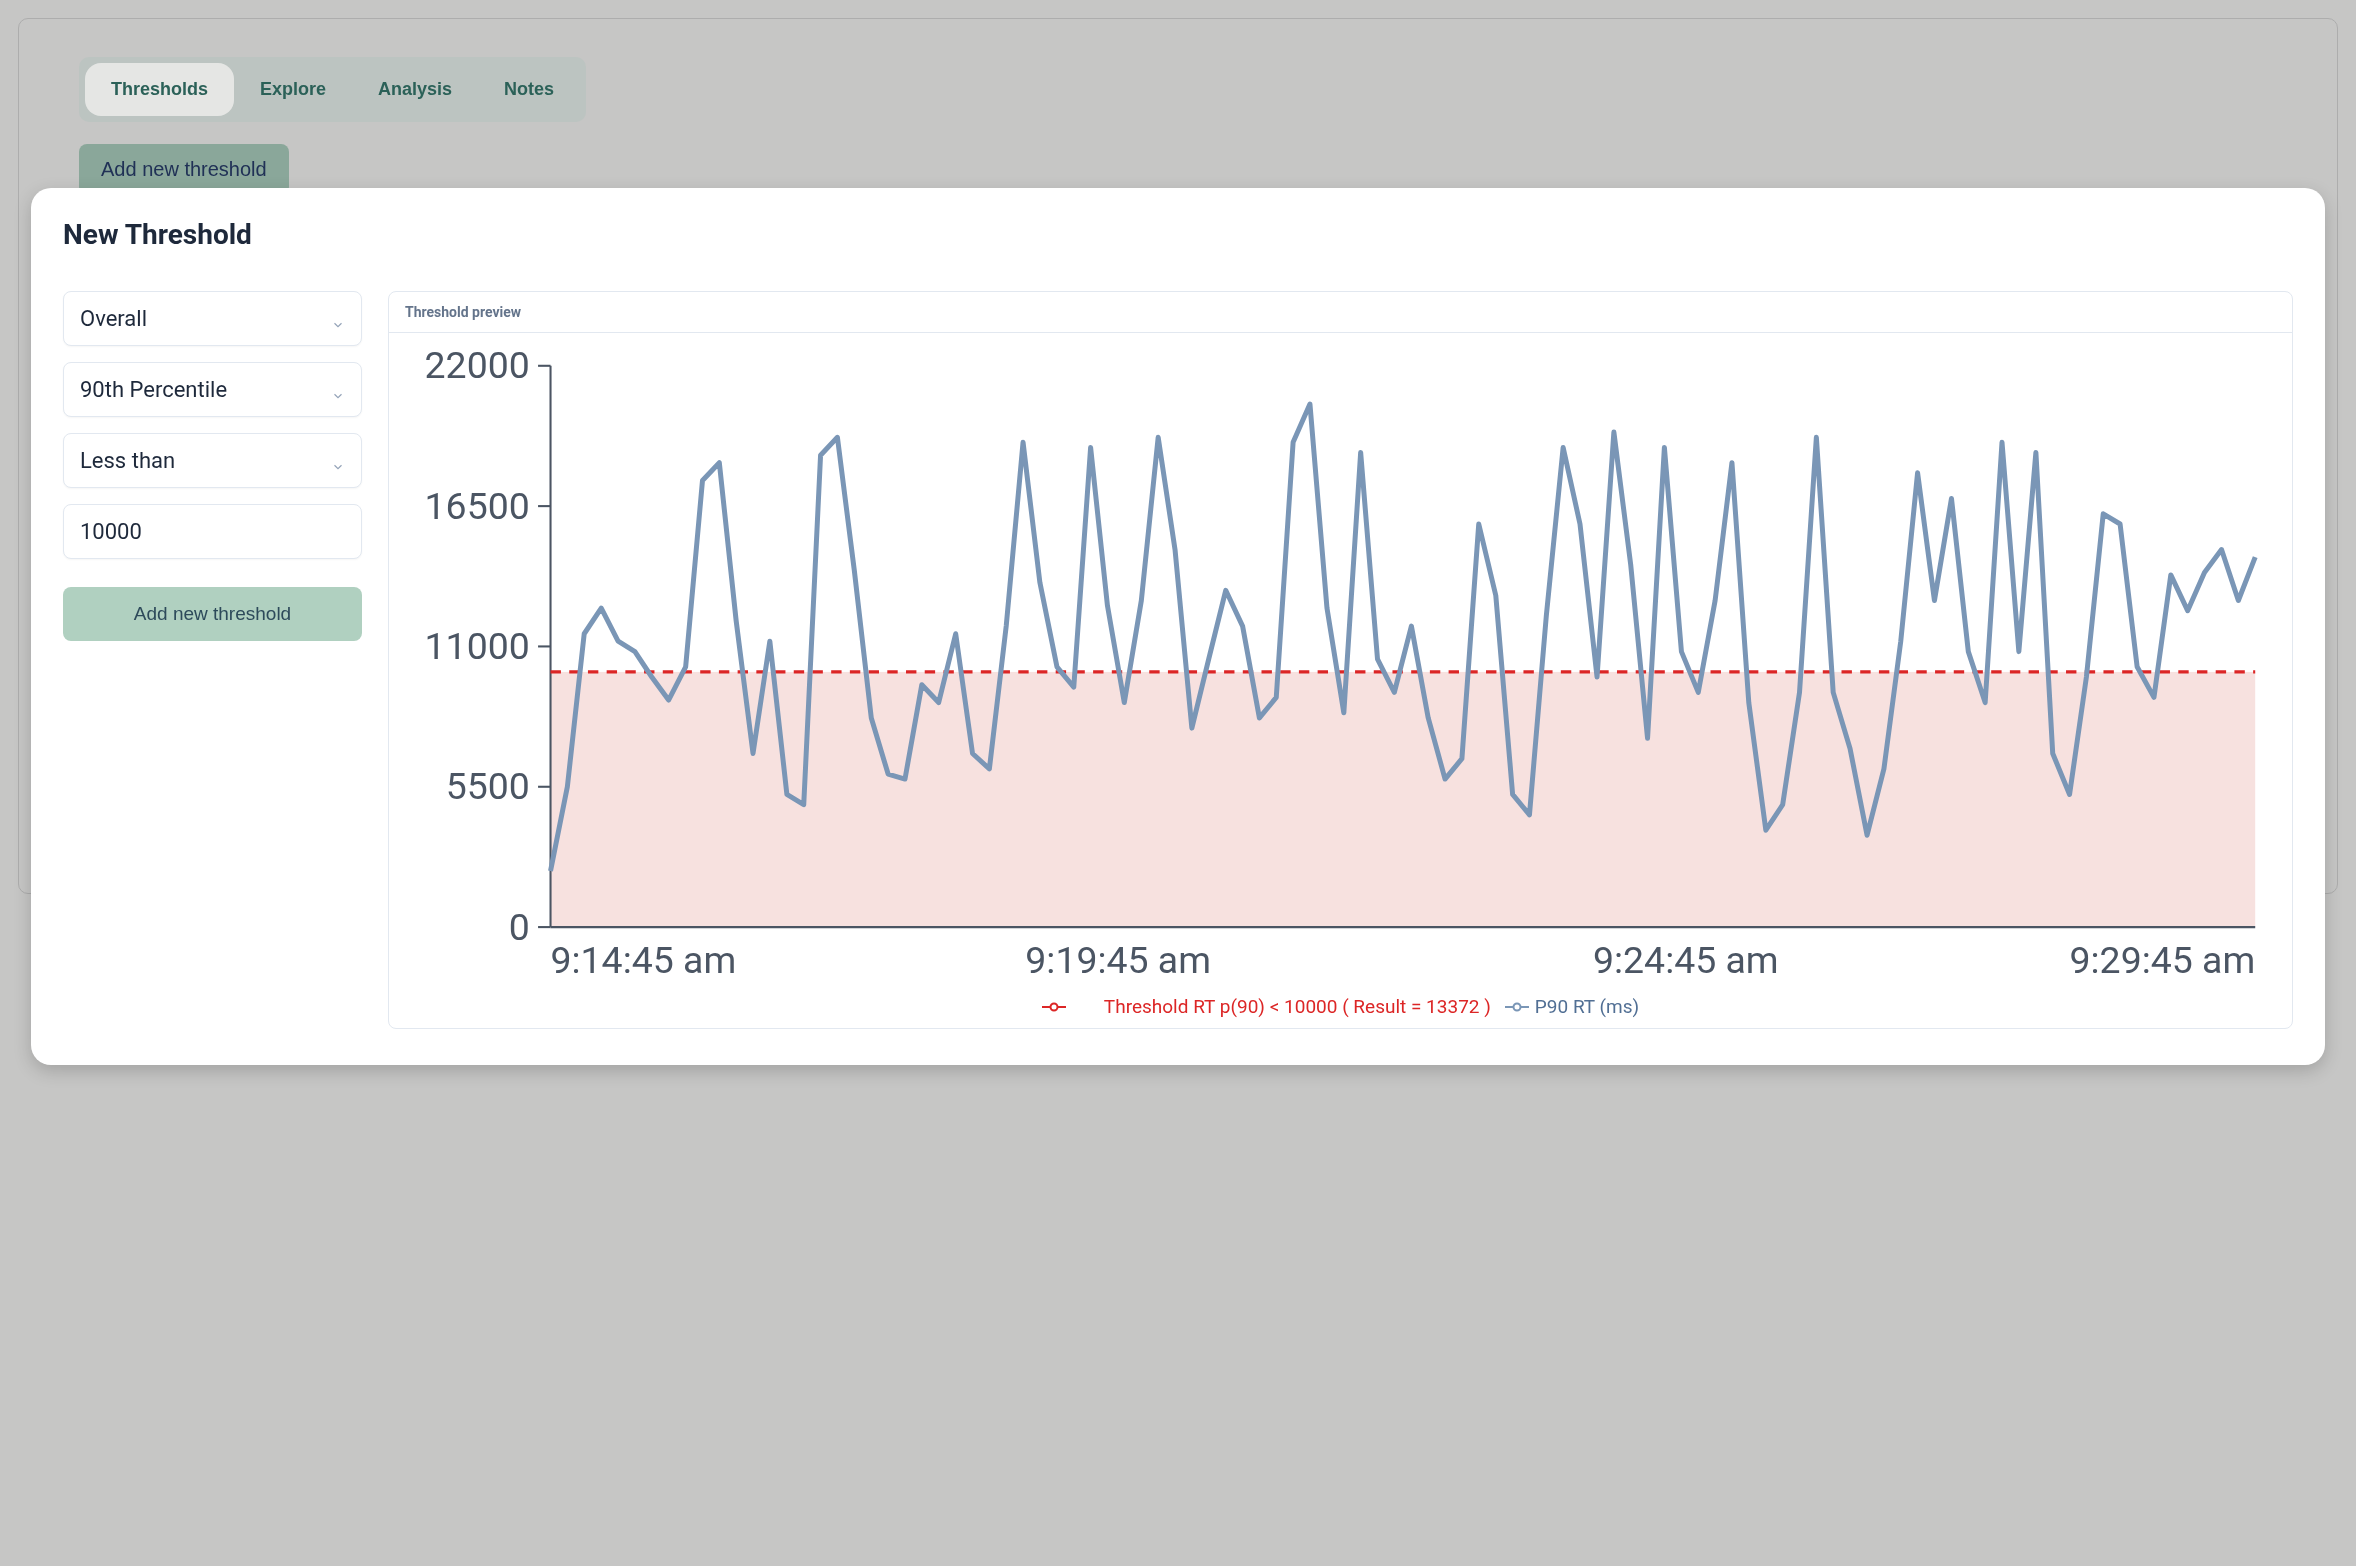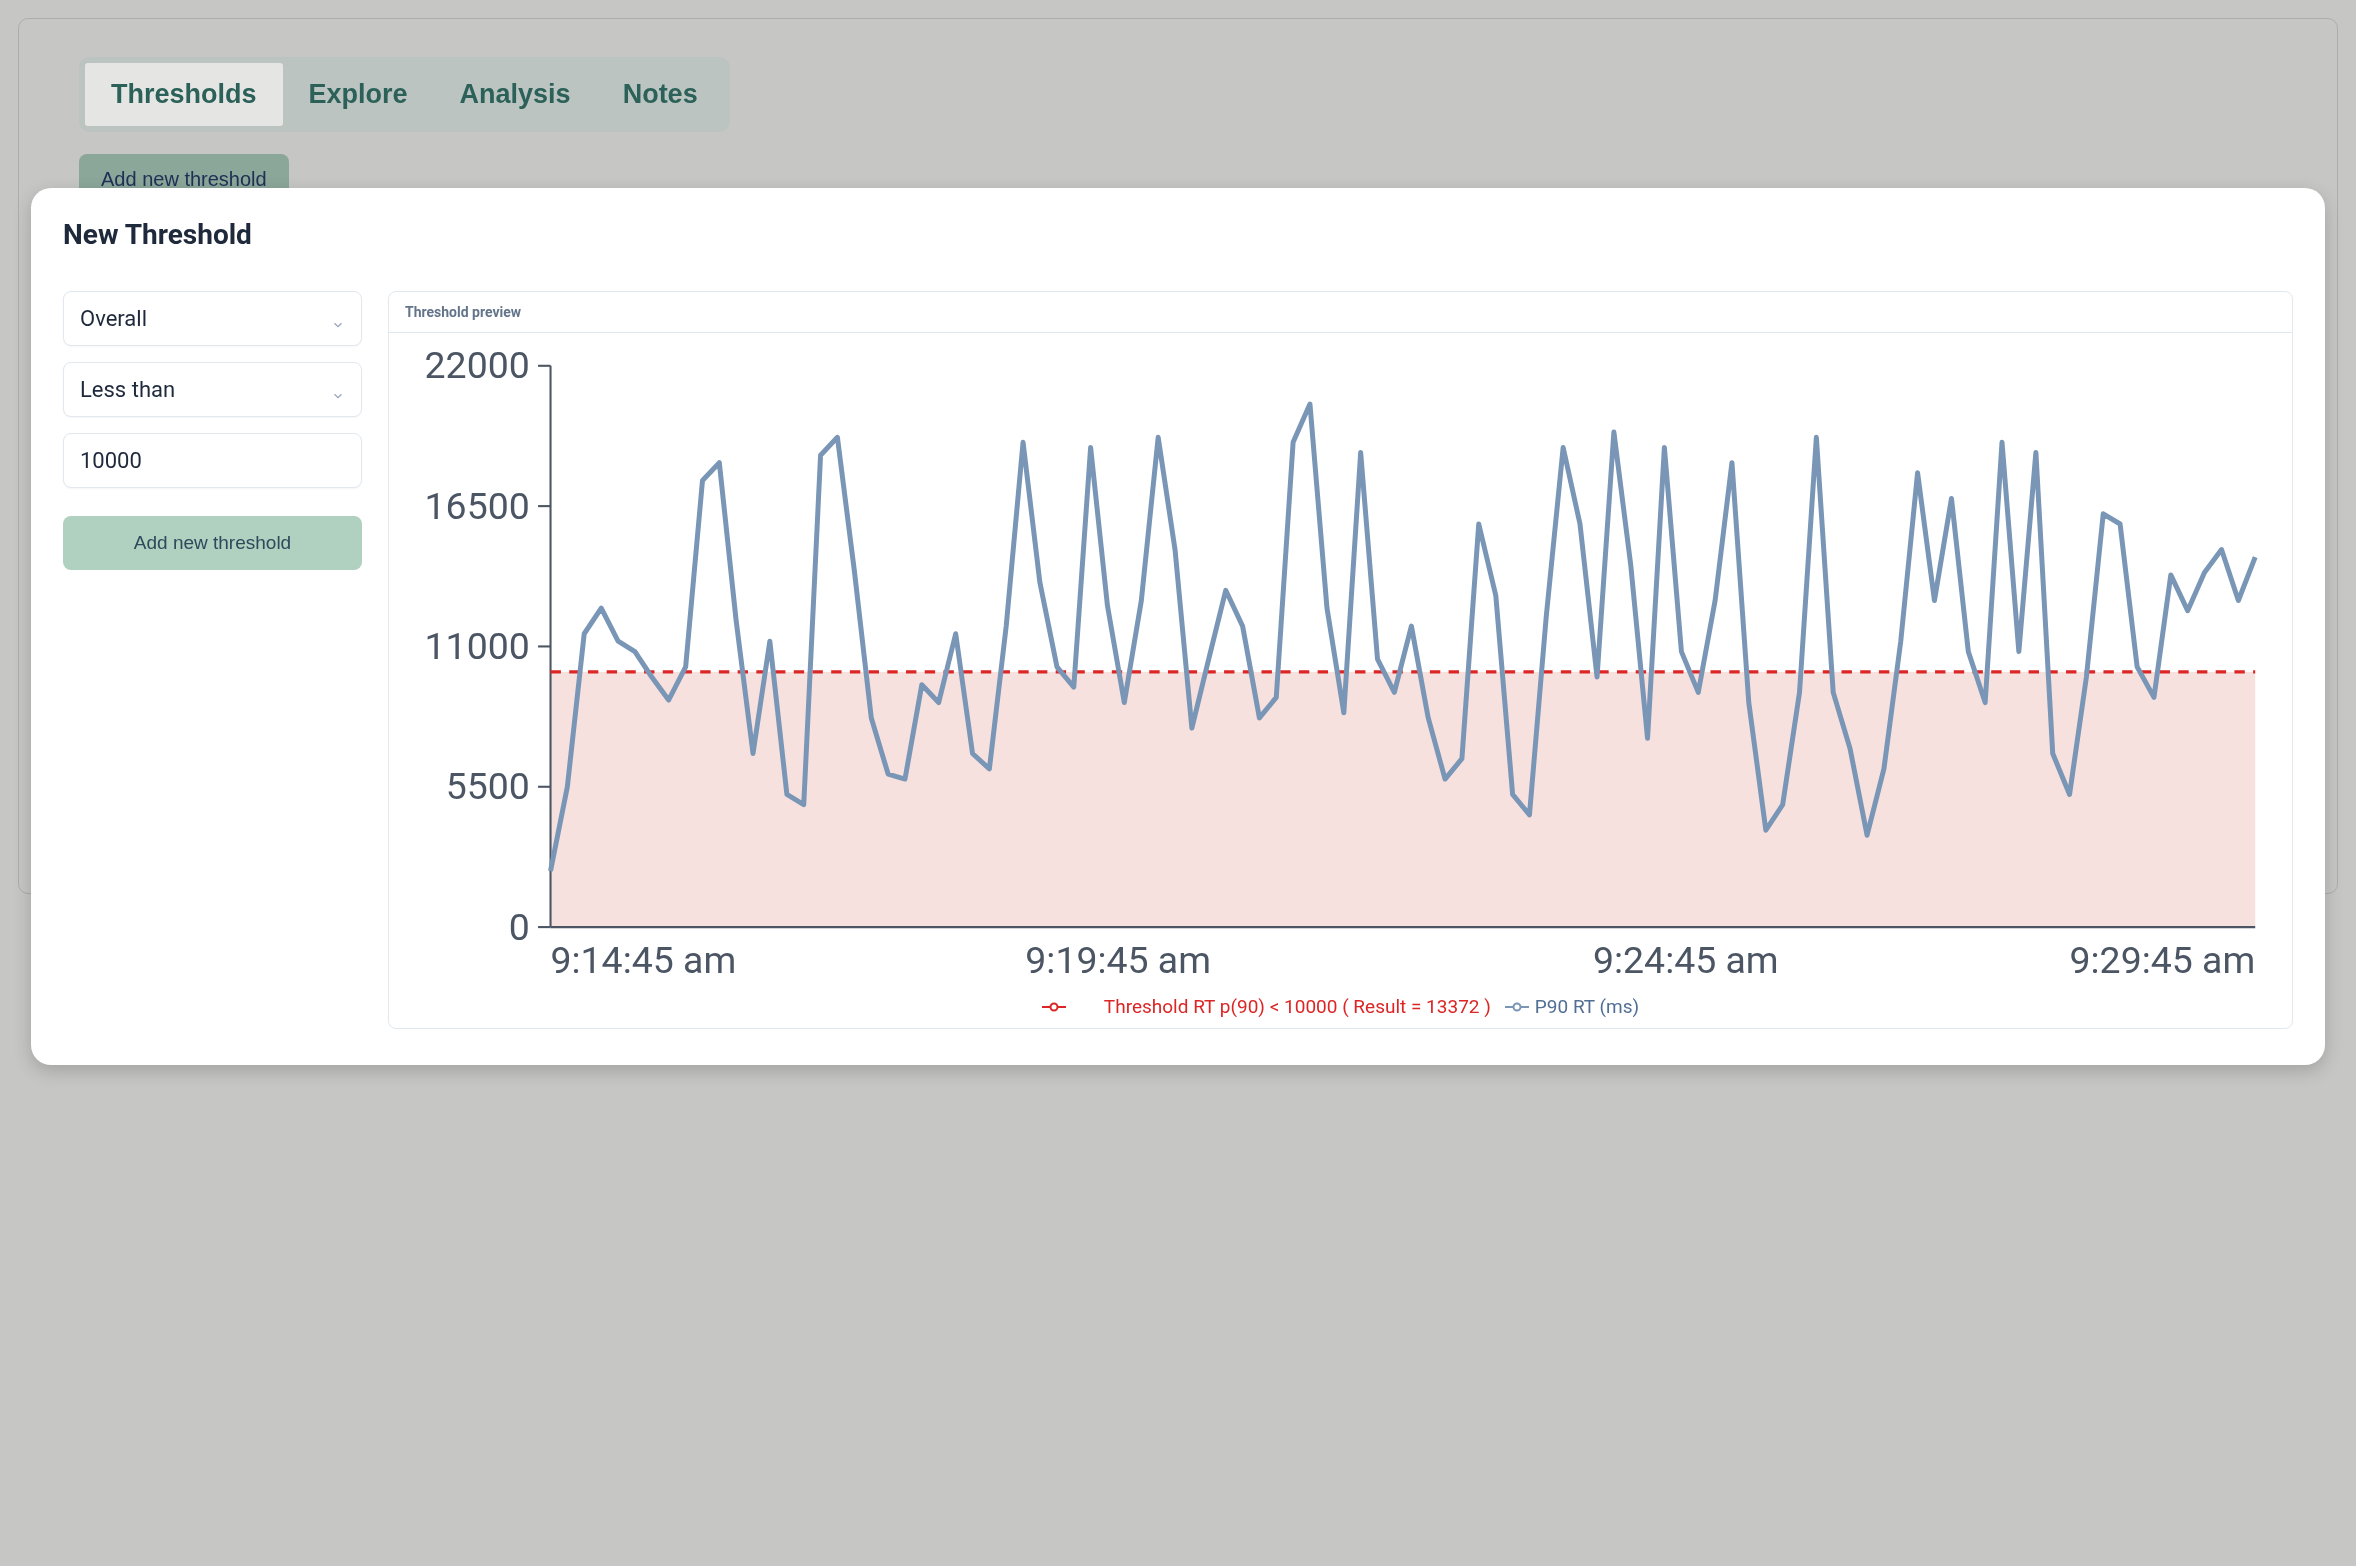--- a/index.html
+++ b/index.html
@@ -20,26 +20,26 @@
   .tabs {
     display: inline-flex;
     gap: 0;
     background: #bcc4c1;
     border-radius: 10px;
     padding: 6px;
     margin: 38px 0 0 60px;
   }
   .tab {
     padding: 16px 26px;
-    font-size: 27px;
+    font-size: 18px;
     font-weight: 600;
     color: #2b6158;
     border: none;
     background: transparent;
-    border-radius: 3px;
+    border-radius: 16px;
     cursor: pointer;
   }
   .tab.active {
     background: #e5e6e4;
     color: #2b6158;
   }
   .add-btn-top {
     display: inline-block;
     margin: 22px 0 0 60px;
     padding: 14px 22px;
@@ -171,20 +171,28 @@
         <div class="select-field">
           <span>Overall</span>
           <span class="chevron">
             <svg viewBox="0 0 24 24" width="14" height="14" fill="none" stroke="currentColor" stroke-width="2">
                 <polyline points="6 9 12 15 18 9"></polyline>
               </svg>
           </span>
         </div>
 
 
+        <div class="select-field">
+          <span>90th Percentile</span>
+          <span class="chevron">
+            <svg viewBox="0 0 24 24" width="14" height="14" fill="none" stroke="currentColor" stroke-width="2">
+                <polyline points="6 9 12 15 18 9"></polyline>
+              </svg>
+          </span>
+        </div>
 
         <div class="select-field">
           <span>Less than</span>
           <span class="chevron">
             <svg viewBox="0 0 24 24" width="14" height="14" fill="none" stroke="currentColor" stroke-width="2">
                 <polyline points="6 9 12 15 18 9"></polyline>
               </svg>
           </span>
         </div>
 

